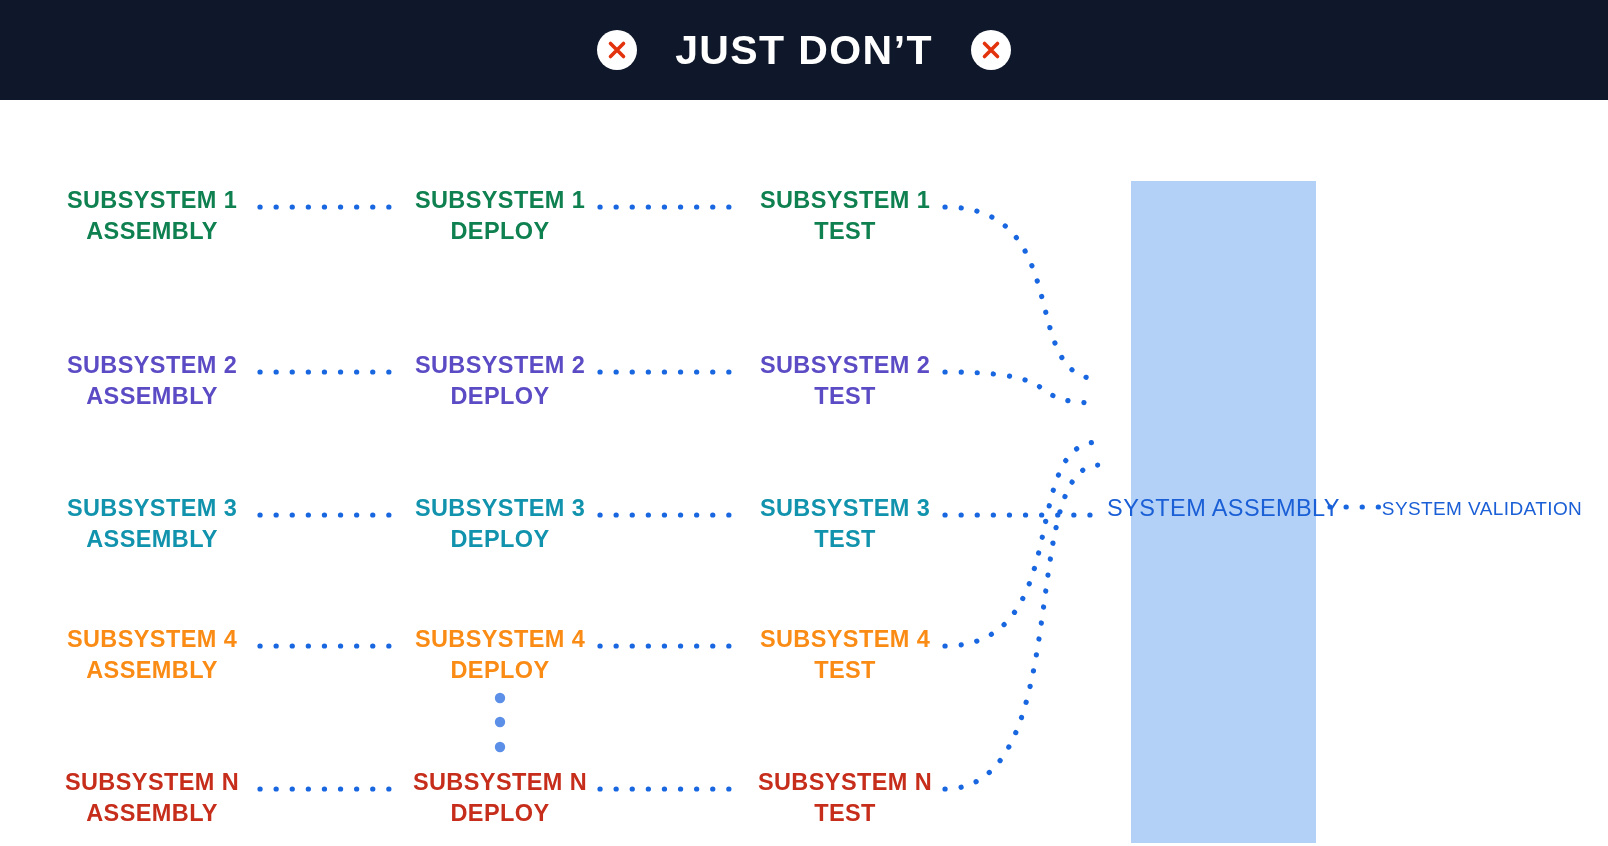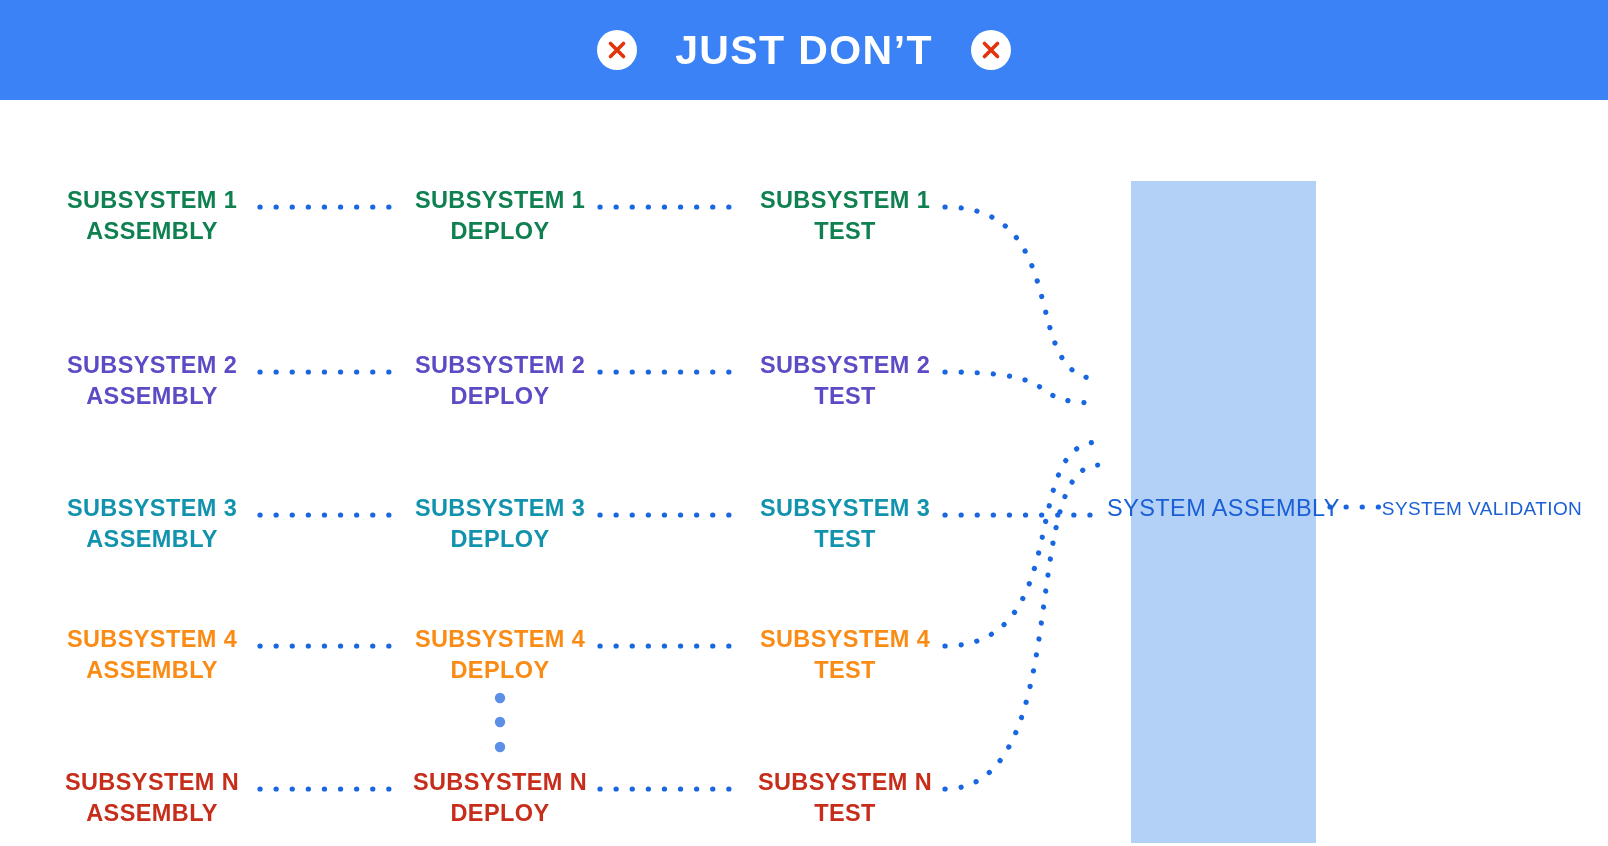--- a/index.html
+++ b/index.html
@@ -14,21 +14,21 @@
     overflow: hidden;
     font-family: "Liberation Sans", sans-serif;
   }
 
   
   #banner {
     position: absolute;
     left: 0; top: 0;
     width: 1608px;
     height: 100px;
-    background: #3b82f6;
+    background: #0f172a;
     display: flex;
     align-items: center;
     justify-content: center;
     gap: 37px;
     text-align: center;
   }
   #banner .banner-title {
     color: #ffffff;
     font-size: 41px;
     font-weight: bold;

